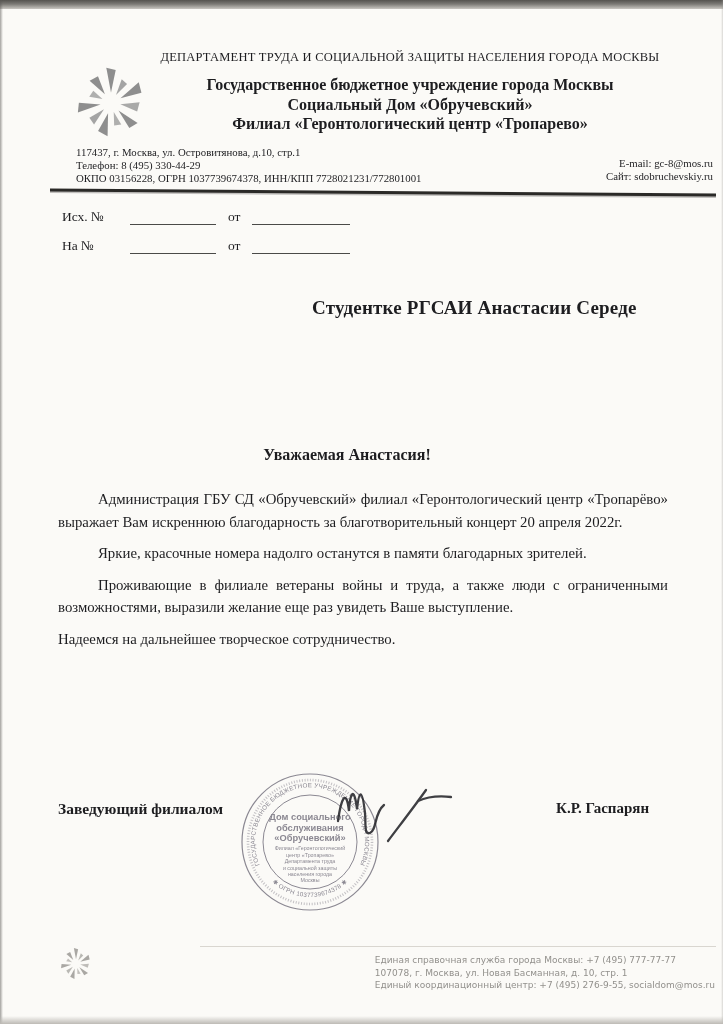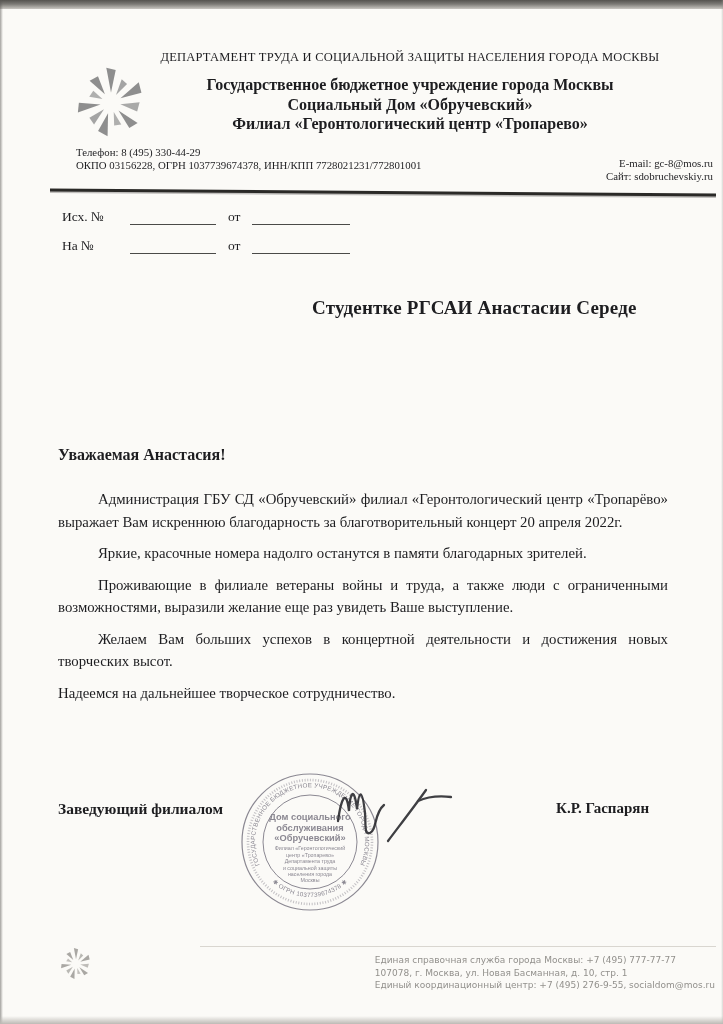--- a/index.html
+++ b/index.html
@@ -31,21 +31,21 @@
     transform:rotate(0.45deg);box-shadow:0 1.5px 0 rgba(42,41,39,.28);}
 
   .ref-row{position:absolute;left:0;width:100%;height:22px;font-size:13.5px;}
   .ref-row-1{top:209px;} .ref-row-2{top:238px;}
   .ref-label{position:absolute;left:62px;}
   .ref-from{position:absolute;left:228px;}
   .ref-blank-a{position:absolute;left:130px;top:15px;width:86px;height:0;border-bottom:1.3px solid #4a4a48;}
   .ref-blank-b{position:absolute;left:252px;top:15px;width:98px;height:0;border-bottom:1.3px solid #4a4a48;}
 
   .addressee{position:absolute;left:312px;top:297px;font-size:19px;font-weight:bold;letter-spacing:.2px;}
-  .salutation{position:absolute;left:58px;top:446px;width:610px;text-align:left;
+  .salutation{position:absolute;left:42px;top:446px;width:610px;text-align:center;
     font-size:16px;font-weight:bold;}
 
   .body-text{position:absolute;left:58px;top:488px;width:610px;font-size:14.8px;line-height:22.5px;}
   .para{margin:0 0 9px 0;}
   .indent{text-indent:40px;}
   .just{text-align:justify;}
 
   .sig-position{position:absolute;left:58px;top:800px;font-size:15.5px;font-weight:bold;}
   .sig-name{position:absolute;left:556px;top:800px;font-size:15px;font-weight:bold;}
 
@@ -99,20 +99,21 @@
     <use href="#starburst"></use>
   </svg>
 
   <div class="org-lines">
     <div>Государственное бюджетное учреждение города Москвы</div>
     <div>Социальный Дом «Обручевский»</div>
     <div>Филиал «Геронтологический центр «Тропарево»</div>
   </div>
 
   <div class="contact-block">
+    <div>117437, г. Москва, ул. Островитянова, д.10, стр.1</div>
     <div>Телефон: 8 (495) 330-44-29</div>
     <div>ОКПО 03156228, ОГРН 1037739674378, ИНН/КПП 7728021231/772801001</div>
   </div>
 
   <div class="email-block">
     <div>E-mail: gc-8@mos.ru</div>
     <div>Сайт: sdobruchevskiy.ru</div>
   </div>
 
   <div class="rule"></div>
@@ -130,21 +131,20 @@
     <span class="ref-blank-b"></span>
   </div>
 
   <div class="addressee">Студентке РГСАИ Анастасии Середе</div>
   <div class="salutation">Уважаемая Анастасия!</div>
 
   <div class="body-text">
     <p class="para indent just">Администрация ГБУ СД «Обручевский» филиал «Геронтологический центр «Тропарёво» выражает Вам искреннюю благодарность за благотворительный концерт 20 апреля 2022г.</p>
     <p class="para indent">Яркие, красочные номера надолго останутся в памяти благодарных зрителей.</p>
     <p class="para indent just">Проживающие в филиале ветераны войны и труда, а также люди с ограниченными возможностями, выразили желание еще раз увидеть Ваше выступление.</p>
-    <p class="para indent just">Желаем Вам больших успехов в концертной деятельности и достижения новых творческих высот.</p>
     <p class="para">Надеемся на дальнейшее творческое сотрудничество.</p>
   </div>
 
   <div class="sig-position">Заведующий филиалом</div>
   <div class="sig-name">К.Р. Гаспарян</div>
 
   <svg class="stamp" viewBox="0 0 144 144">
     <g fill="none" stroke="#8b8892">
       <circle cx="72" cy="72" r="68" stroke-width="1.2"></circle>
       <circle cx="72" cy="72" r="62" stroke-width="2.6" stroke-dasharray="1,1.7" opacity=".5"></circle>

